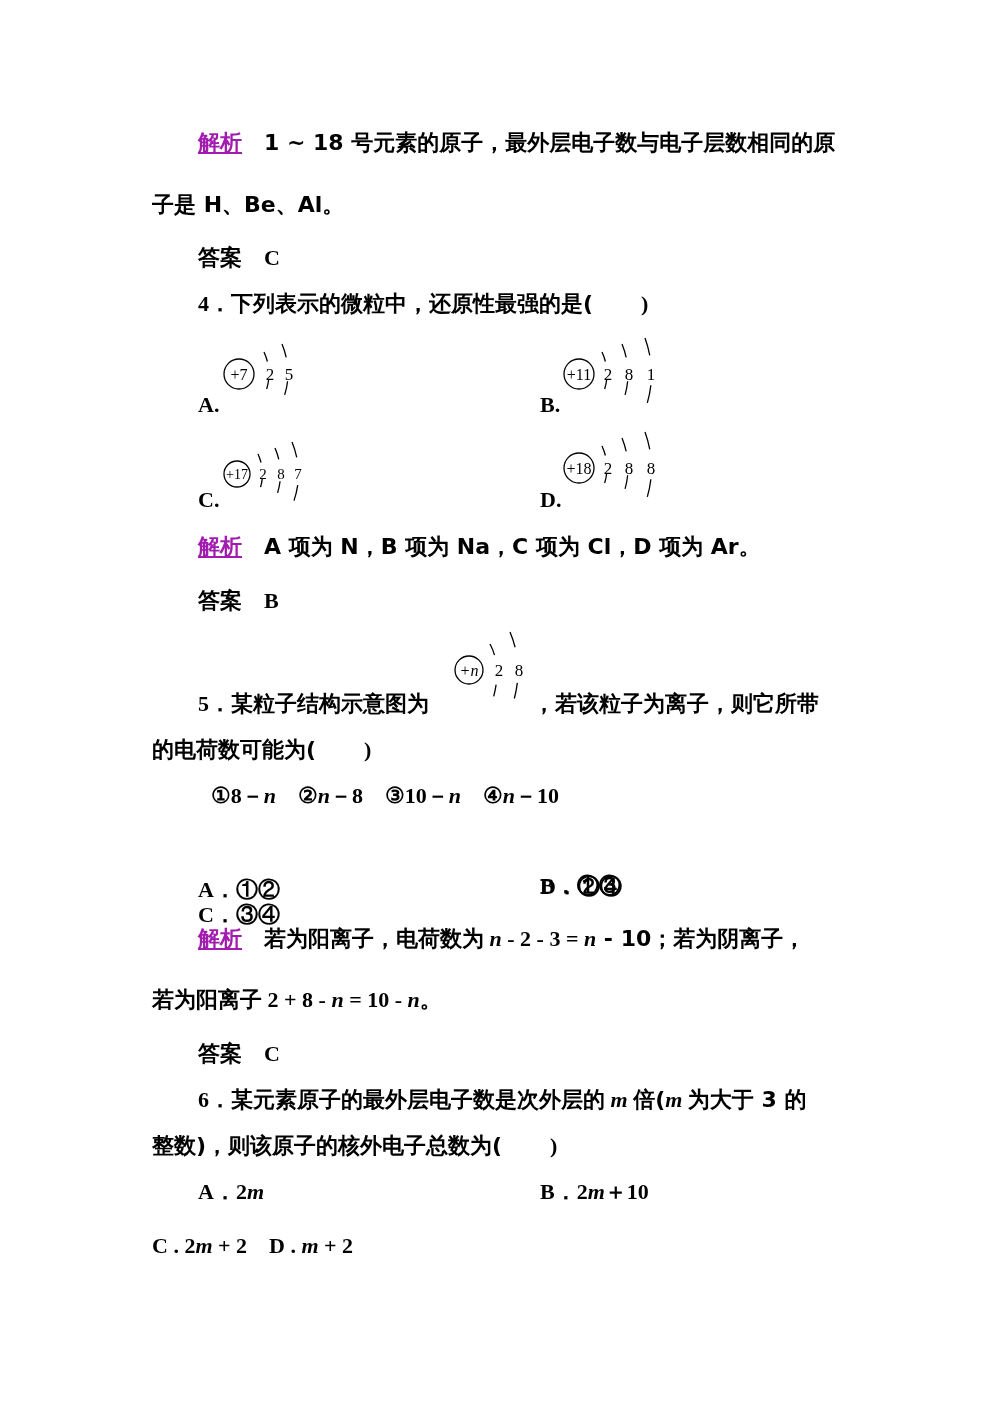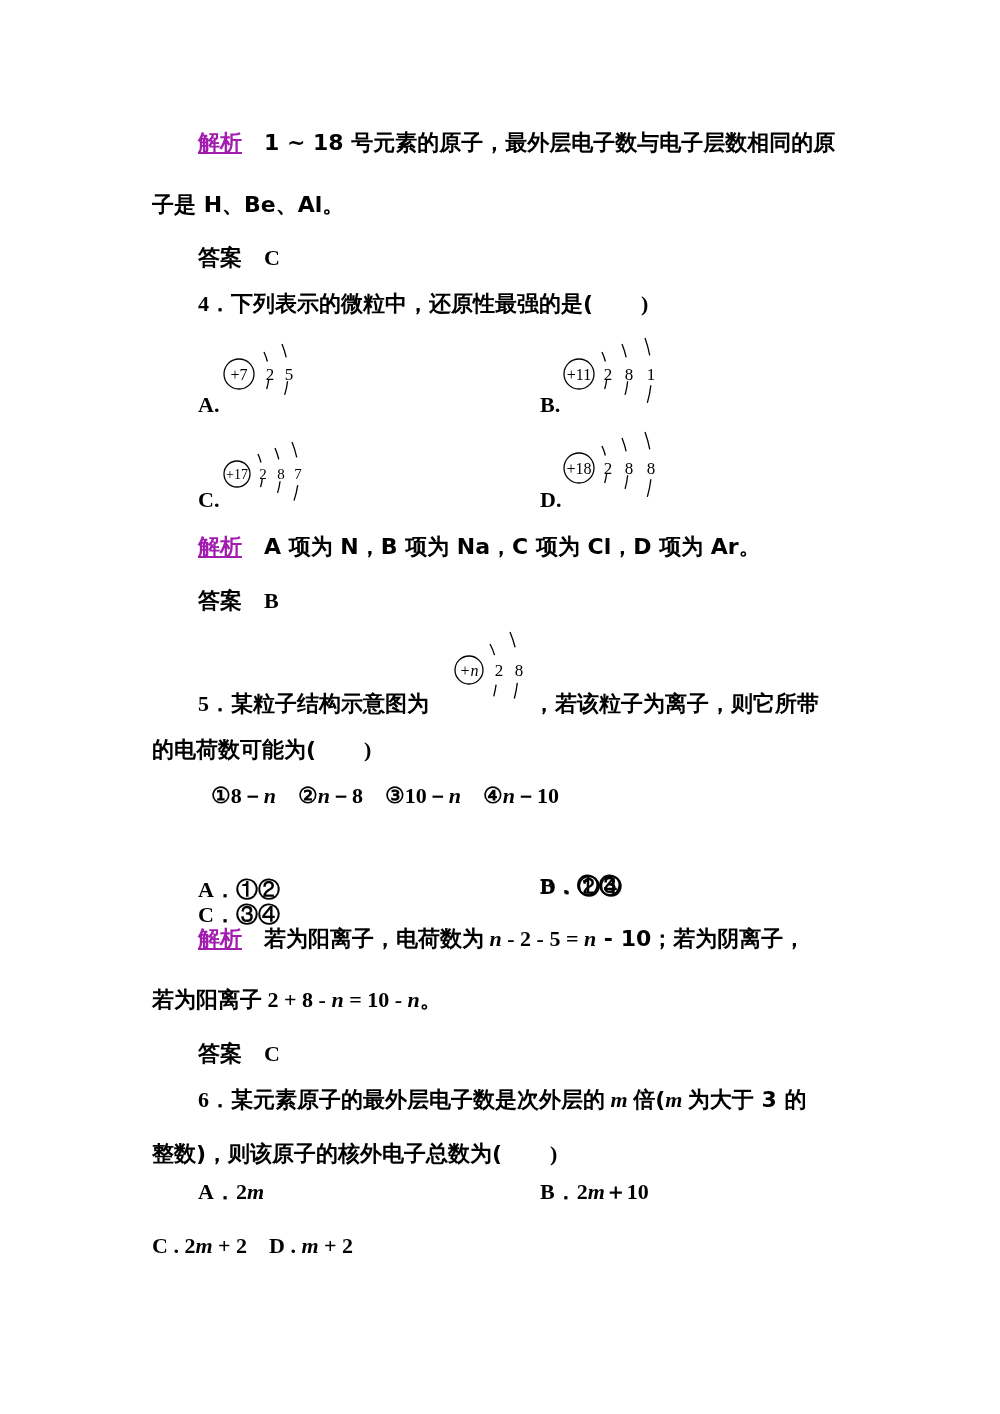--- a/index.html
+++ b/index.html
@@ -112,32 +112,32 @@
 <div class="abs" style="left:198px; top:782px;margin-left:13px;">
   <span>①8－</span><span class="it">n</span><span class="gap"></span><span>②</span><span class="it">n</span><span>－8</span><span class="gap"></span><span>③10－</span><span class="it">n</span><span class="gap"></span><span>④</span><span class="it">n</span><span>－10</span>
 </div>
 
 <div class="abs" style="left:198px; top:864px;margin-top:12px;"><span>A．</span><span>①②</span></div>
 <div class="abs" style="left:540px; top:828px;margin-top:44px;"><span>B．</span><span>①③</span></div>
 <div class="abs" style="left:198px; top:873px;margin-top:28px;"><span>C．</span><span>③④</span></div>
 <div class="abs" style="left:540px; top:873px;"><span>D．</span><span>②④</span></div>
 
 <div class="abs" style="left:198px; top:925px;">
-  <span class="cjk blue">解析</span><span class="gap"></span><span class="cjk">若为阳离子，电荷数为</span>&nbsp;<span class="it">n</span><span> - 2 - 5 = </span><span class="it">n</span><span class="cjk"> - 10；</span><span class="cjk">若为阴离子，</span>
+  <span class="cjk blue">解析</span><span class="gap"></span><span class="cjk">若为阳离子，电荷数为</span>&nbsp;<span class="it">n</span><span> - 2 - 3 = </span><span class="it">n</span><span class="cjk"> - 10；</span><span class="cjk">若为阴离子，</span>
 </div>
 <div class="abs" style="left:152px; top:986px;">
   <span class="cjk">若为阳离子</span><span> 2 + 8 - </span><span class="it">n</span><span> = 10 - </span><span class="it">n</span><span class="cjk">。</span>
 </div>
 <div class="abs" style="left:198px; top:1040px;">
   <span class="cjk red">答案</span><span class="gap"></span><span>C</span>
 </div>
 
 <div class="abs" style="left:198px; top:1086px;">
   <span>6．</span><span class="cjk">某元素原子的最外层电子数是次外层的</span>&nbsp;<span class="it">m</span>&nbsp;<span class="cjk">倍(</span><span class="it">m</span>&nbsp;<span class="cjk">为大于 3 的</span>
 </div>
-<div class="abs" style="left:152px; top:1132px;margin-top:8px;">
+<div class="abs" style="left:152px; top:1132px;">
   <span class="cjk">整数)，则该原子的核外电子总数为(</span><span class="paren"></span><span>)</span>
 </div>
 <div class="abs" style="left:198px; top:1178px;"><span>A．</span><span>2</span><span class="it">m</span><span></span></div>
 <div class="abs" style="left:540px; top:1178px;"><span>B．</span><span>2</span><span class="it">m</span><span>＋10</span></div>
 <div class="abs" style="left:152px; top:1232px;">
   <span><span>C . </span><span>2</span><span class="it">m</span><span> + 2</span></span><span class="gap"></span><span><span>D . </span><span></span><span class="it">m</span><span> + 2</span></span>
 </div>
 
 </body></html>

